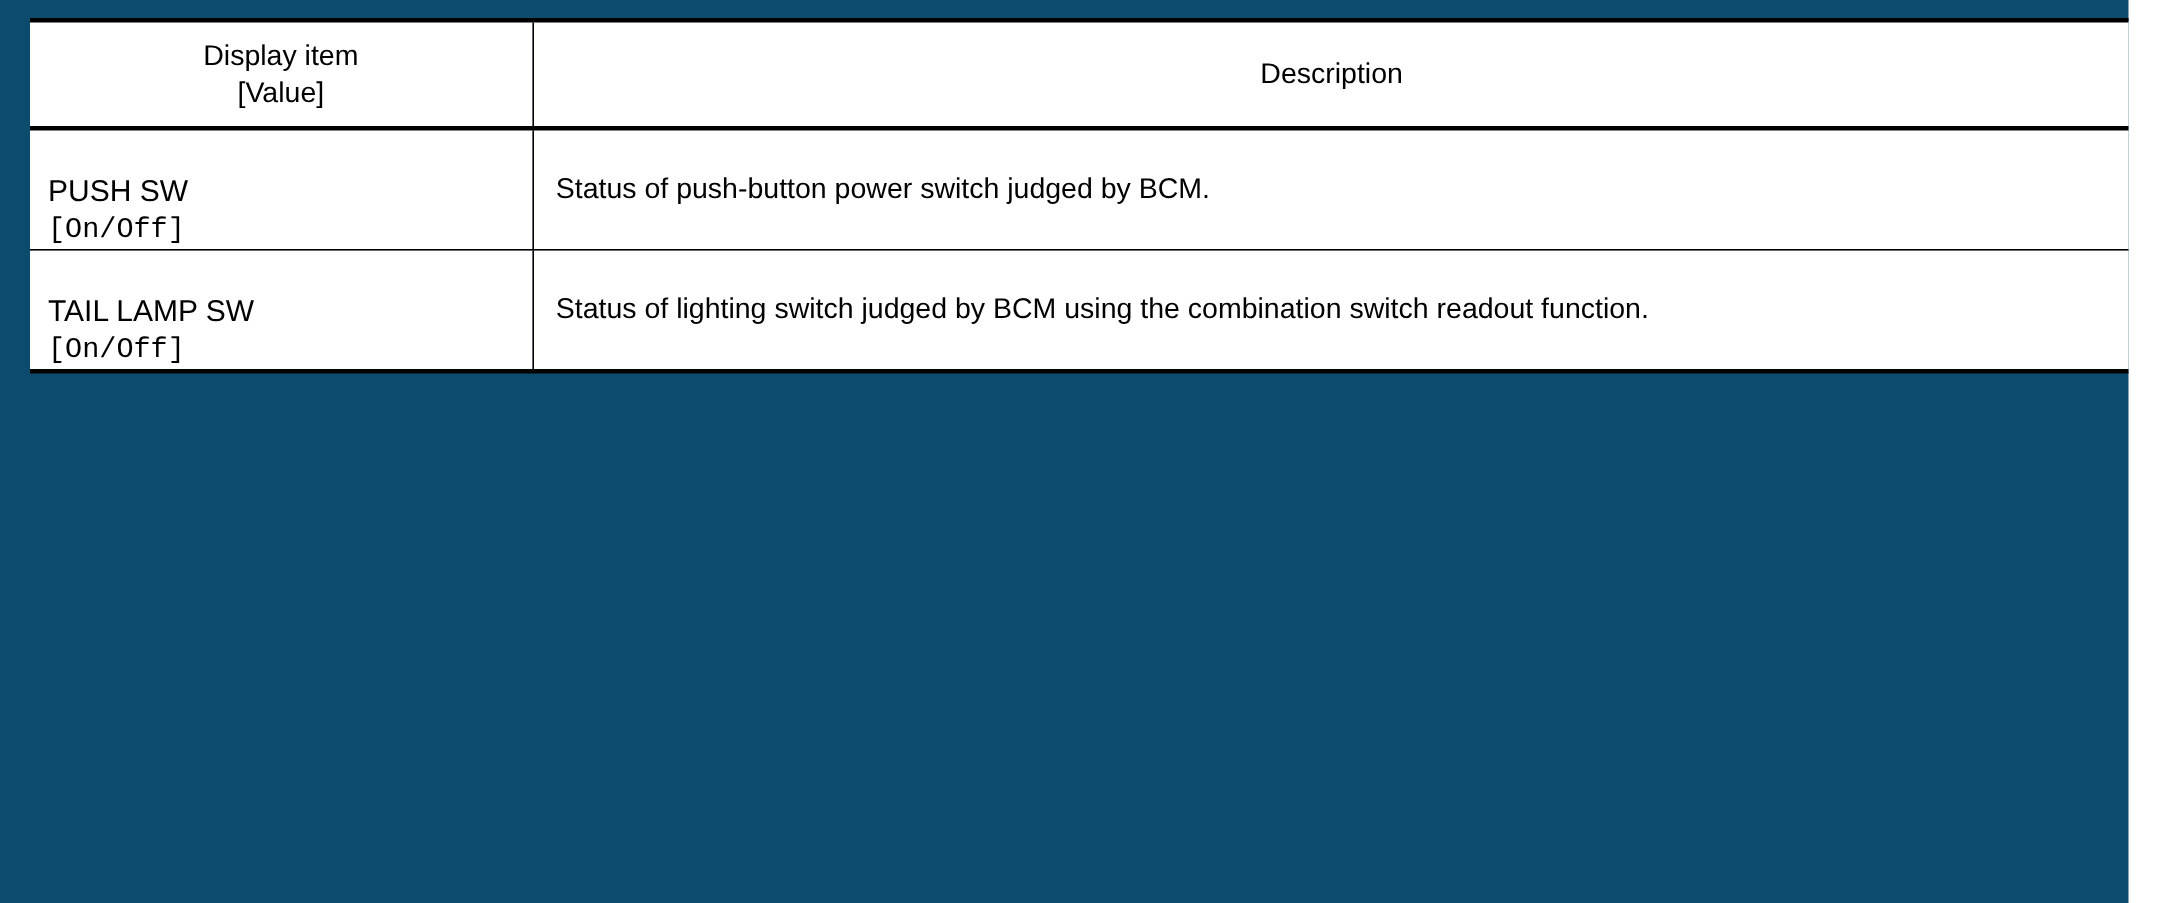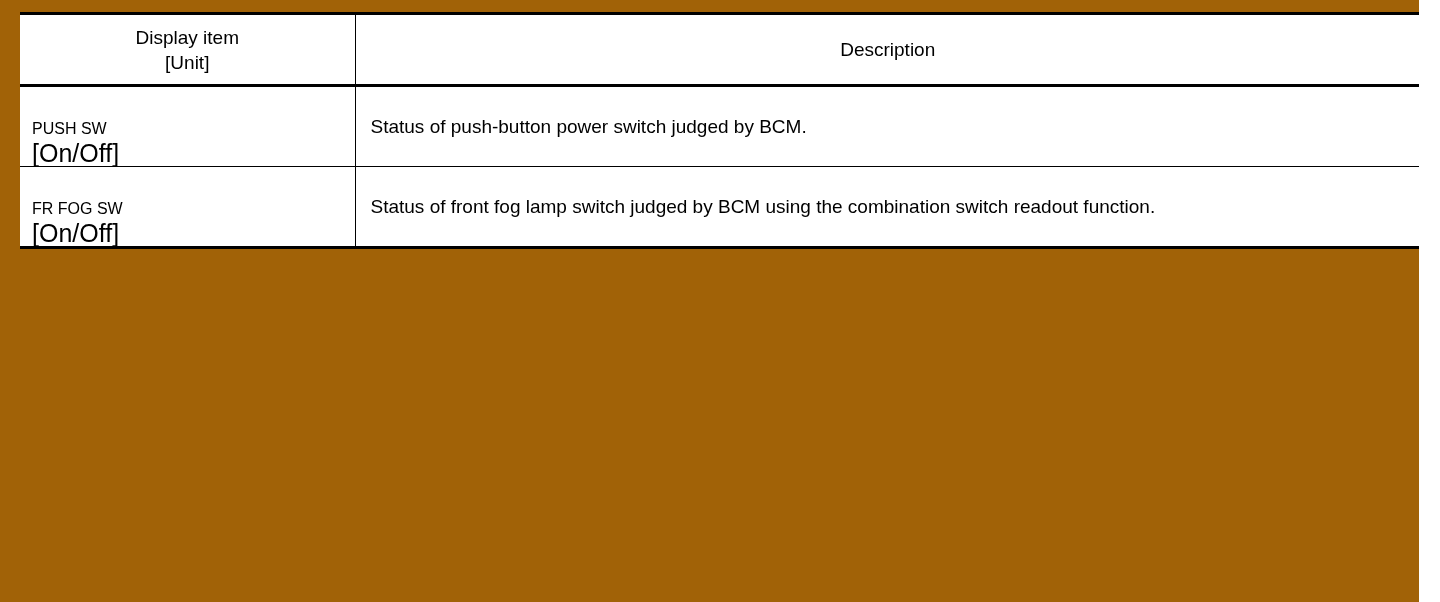--- a/index.html
+++ b/index.html
@@ -14,21 +14,21 @@
     font-family: "Liberation Sans", sans-serif;
     color: #000000;
     -webkit-font-smoothing: none;
   }
 
   .page {
     position: relative;
     width: 1419px;
     height: 602px;
     overflow: hidden;
-    background: #a16207;
+    background: #0c4a6e;
   }
 
   
   .spec-table {
     position: absolute;
     left: 20px;
     top: 12px;
     width: 1400px;
     border-collapse: collapse;
     table-layout: fixed;
@@ -77,30 +77,31 @@
     padding-left: 12px;
     text-align: left;
   }
   .data-row td.desc-cell {
     padding-left: 15px;
     text-align: left;
   }
 
   .item-name {
     display: block;
-    font-size: 16px;
+    font-size: 20px;
     line-height: 25px;
     white-space: nowrap;
     margin-top: 29px;
   }
   .item-unit {
     display: block;
-    font-size: 25px;
+    font-size: 19px;
     line-height: 25px;
     white-space: nowrap;
+    font-family: Liberation Mono, monospace;
   }
   .desc-text {
     display: block;
     font-size: 19px;
     line-height: 25px;
     white-space: nowrap;
   }
 </style>
 </head>
 <body>
@@ -110,49 +111,49 @@
   <table class="spec-table">
     <colgroup>
       <col class="col-item">
       <col class="col-desc">
     </colgroup>
 
     <thead>
       <tr class="header-row">
         <th class="item-head">
           <span class="header-line">Display item</span>
-          <span class="header-line">[Unit]</span>
+          <span class="header-line">[Value]</span>
         </th>
         <th class="desc-head">
           <span class="header-line">Description</span>
         </th>
       </tr>
     </thead>
 
     <tbody>
       <tr class="data-row">
         <td class="item-cell">
           <span class="item-name">PUSH SW</span>
           <span class="item-unit">[On/Off]</span>
         </td>
         <td class="desc-cell">
           <span class="desc-text">Status of push-button power switch judged by BCM.</span>
         </td>
       </tr>
 
 
 
-
       <tr class="data-row">
         <td class="item-cell">
-          <span class="item-name">FR FOG SW</span>
+          <span class="item-name">TAIL LAMP SW</span>
           <span class="item-unit">[On/Off]</span>
         </td>
         <td class="desc-cell">
-          <span class="desc-text">Status of front fog lamp switch judged by BCM using the combination switch readout function.</span>
+          <span class="desc-text">Status of lighting switch judged by BCM using the combination switch readout function.</span>
         </td>
       </tr>
+
 
 
     </tbody>
   </table>
 
 </div>
 
 </body></html>

